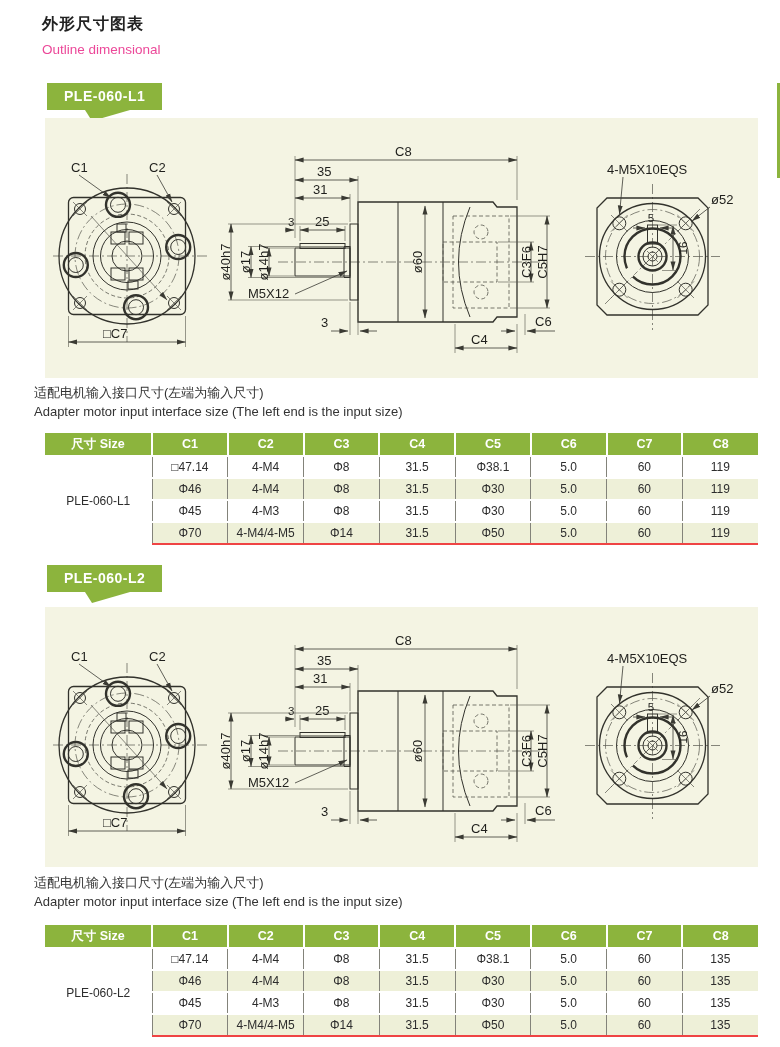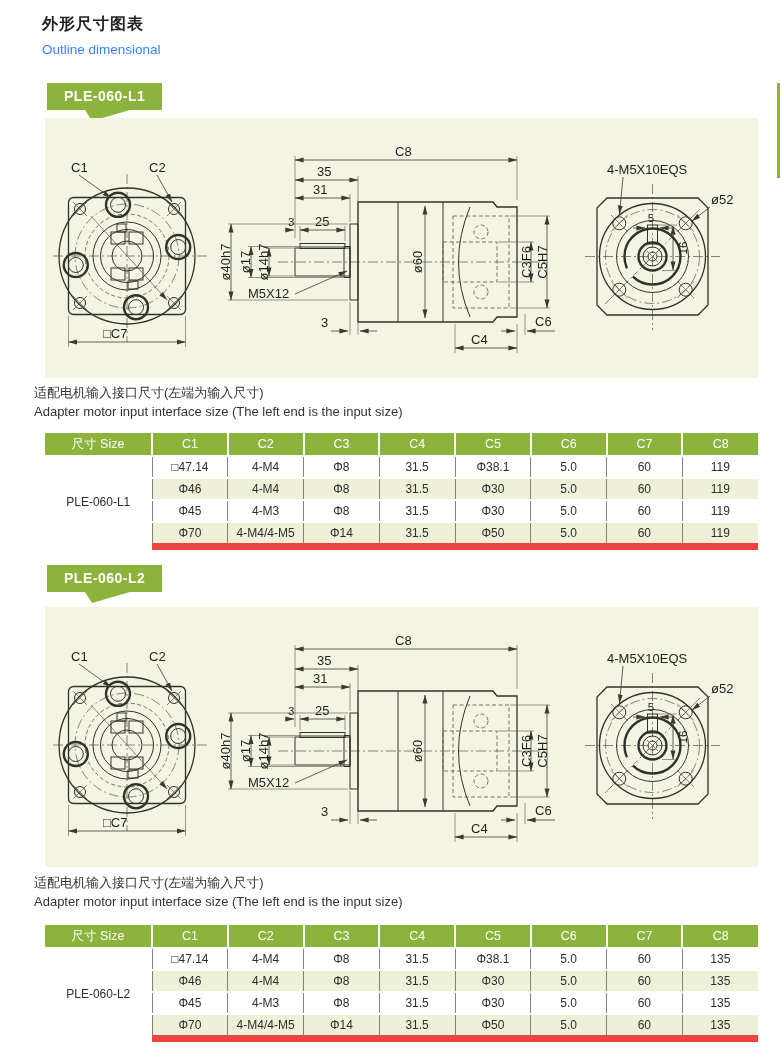--- a/index.html
+++ b/index.html
@@ -1,46 +1,46 @@
 <!DOCTYPE html>
 <html><head>
 <meta charset="utf-8">
 <style>
   html,body{margin:0;padding:0;background:#fff;}
   .doc{position:relative;width:780px;height:1047px;background:#fff;overflow:hidden;
        font-family:"Liberation Sans","DejaVu Sans",sans-serif;}
   .abs{position:absolute;}
 
   .title-zh{left:42px;top:14px;font-size:16px;font-weight:bold;color:#222;letter-spacing:1px;}
-  .title-en{left:42px;top:42px;font-size:13.5px;color:#3b82f6;}
+  .title-en{left:42px;top:42px;font-size:13.5px;color:#ec4899;}
 
   .badge{left:47px;background:#8cb43d;color:#fff;font-weight:bold;font-size:14px;
          line-height:27px;height:27px;padding:0 17px;letter-spacing:.5px;}
   .badge::after{content:"";position:absolute;top:100%;left:38px;width:0;height:0;
          border-top:11px solid #8cb43d;border-right:38px solid transparent;border-left:7px solid transparent;}
   #badge1{top:83px;} #badge2{top:565px;}
 
   .panel{left:45px;width:713px;height:260px;background:#f4f4e3;}
   #panel1{top:118px;} #panel2{top:607px;}
   .drawing{display:block;width:713px;height:260px;}
 
   .note{left:34px;font-size:13px;color:#333;line-height:19px;}
   #note1{top:383px;} #note2{top:873px;}
 
   .dim-table{left:45px;width:713px;border-collapse:collapse;table-layout:fixed;}
   #table1{top:433px;} #table2{top:925px;}
-  .dim-table th{background:#8cb43d;color:#fff;font-size:12.5px;font-weight:normal;height:22px;
+  .dim-table th{background:#8cb43d;color:#fff;font-size:12.5px;font-weight:bold;height:22px;
       border-left:2px solid #fff;padding:0;text-align:center;}
   .dim-table th.size-h{border-left:none;width:106px;}
   .dim-table td{height:20px;text-align:center;font-size:12px;color:#2d2d2d;
       border-left:1px solid #83837a;background:#fff;padding:0;}
   .dim-table tbody tr{border-top:2px solid #fff;}
   .dim-table tbody tr:nth-child(even) td{background:#eef0d8;}
   .dim-table td.model{border-left:none;background:#fff;}
-  .dim-table tbody tr:last-child td{border-bottom:7px solid #ef4444;}
+  .dim-table tbody tr:last-child td{border-bottom:2px solid #ef4444;}
 
   .side-tab{left:777px;top:83px;width:3px;height:95px;background:#8cb43d;}
 
   
   .ol{fill:none;stroke:#32322c;stroke-width:1.3px;}
   .ol2{fill:none;stroke:#32322c;stroke-width:1px;}
   .ring{fill:none;stroke:#32322c;stroke-width:2.4px;}
   .cl{fill:none;stroke:#55554c;stroke-width:.7px;stroke-dasharray:10 3 2 3;}
   .hid{fill:none;stroke:#55554c;stroke-width:.8px;stroke-dasharray:4 2.5;}
   .ext{stroke:#55554c;stroke-width:.6px;}

